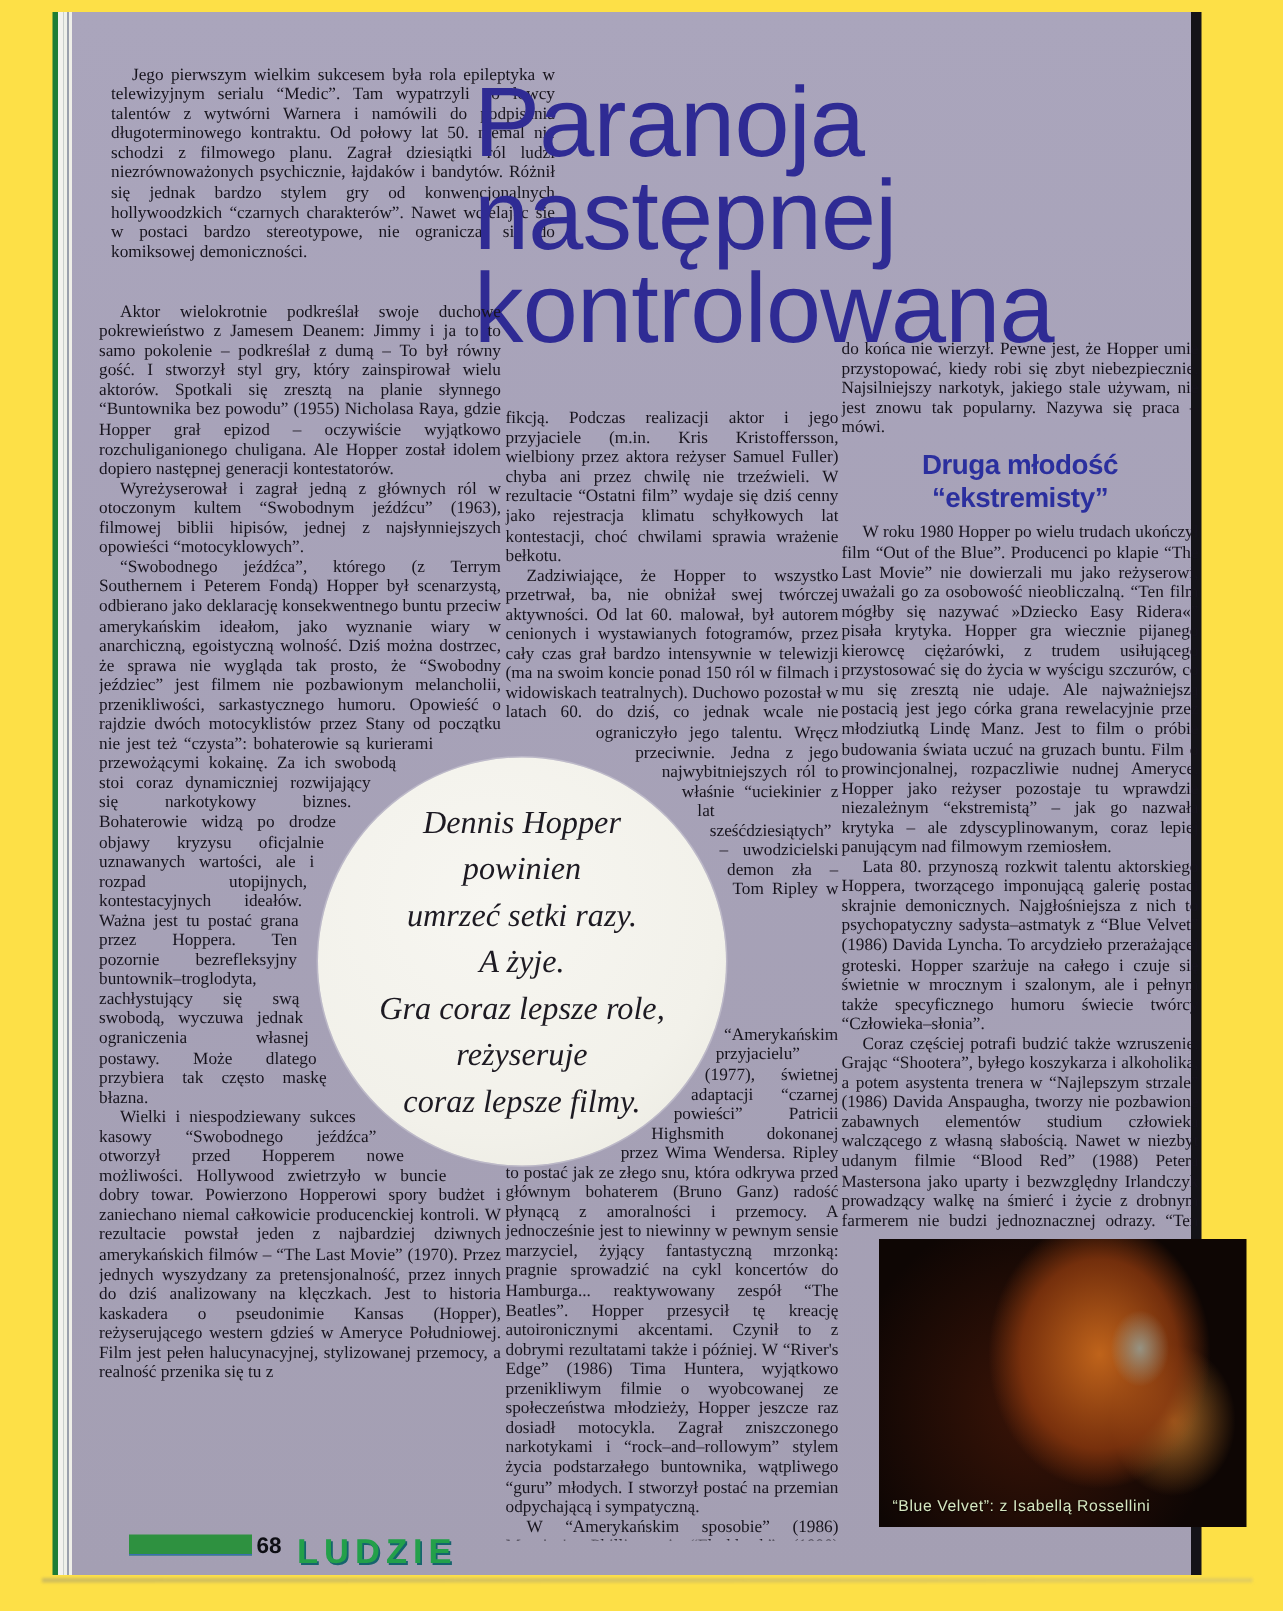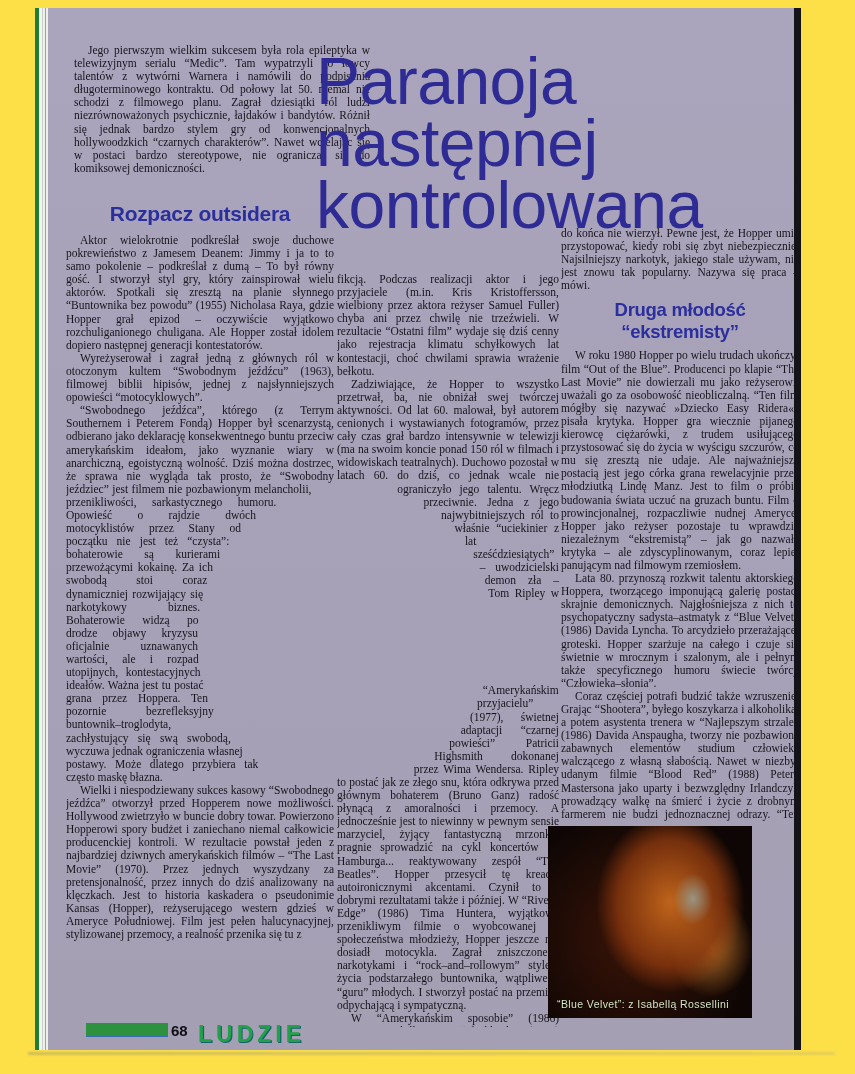--- a/index.html
+++ b/index.html
@@ -62,21 +62,21 @@
   
   .pull-quote{
     position:absolute;left:164px;top:497px;width:272px;height:272px;border-radius:50%;
     background:radial-gradient(circle at 42% 35%,#f7f6f1 0%,var(--quote_bg) 65%,#e9e8df 100%);
     display:flex;align-items:center;justify-content:center;z-index:5;
     box-shadow:0 0 0 1px rgba(255,255,255,.25);
   }
   .pq-inner{width:100%;text-align:center;font-style:italic;
     font-size:21.5px;line-height:31px;color:#1d1a22;}
   
-  .photo{position:absolute;left:500px;top:818px;width:204px;height:192px;z-index:4;}
+  .photo{position:absolute;left:538px;top:818px;width:245px;height:192px;z-index:4;}
   .photo-art{
     position:absolute;inset:0;
     background:
       radial-gradient(26px 34px at 71% 38%, rgba(150,160,150,.85), rgba(70,70,70,0) 75%),
       radial-gradient(95px 115px at 60% 40%, rgba(199,104,28,.95), rgba(138,56,14,.8) 55%, rgba(60,20,8,0) 78%),
       radial-gradient(58px 70px at 80% 63%, rgba(186,116,40,.9), rgba(100,40,10,0) 72%),
       radial-gradient(150px 160px at 42% 58%, rgba(96,32,10,.55), rgba(22,9,4,0) 82%),
       #0e0604;
   }
   .photo-caption{
@@ -107,21 +107,20 @@
 
     <div class="title">
 
     <div class="title-line">Paranoja</div>
         <div class="title-line">następnej</div>
         <div class="title-line">kontrolowana</div>
       </div>
 
     <div class="col col1">
       <span class="spacer-r"></span>
-      <h2 class="h1">Rozpacz outsidera</h2>
       <div class="plist">
 
       <p>Aktor wielokrotnie podkreślał swoje duchowe pokrewieństwo z Jamesem Deanem: Jimmy i ja to to samo pokolenie – podkreślał z dumą – To był równy gość. I stworzył styl gry, który zainspirował wielu aktorów. Spotkali się zresztą na planie słynnego “Buntownika bez powodu” (1955) Nicholasa Raya, gdzie Hopper grał epizod – oczywiście wyjątkowo rozchuliganionego chuligana. Ale Hopper został idolem dopiero następnej generacji kontestatorów.</p>
           <p>Wyreżyserował i zagrał jedną z głównych ról w otoczonym kultem “Swobodnym jeźdźcu” (1963), filmowej biblii hipisów, jednej z najsłynniejszych opowieści “motocyklowych”.</p>
           <p>“Swobodnego jeźdźca”, którego (z Terrym Southernem i Peterem Fondą) Hopper był scenarzystą, odbierano jako deklarację konsekwentnego buntu przeciw amerykańskim ideałom, jako wyznanie wiary w anarchiczną, egoistyczną wolność. Dziś można dostrzec, że sprawa nie wygląda tak prosto, że “Swobodny jeździec” jest filmem nie pozbawionym melancholii, przenikliwości, sarkastycznego humoru. Opowieść o rajdzie dwóch motocyklistów przez Stany od początku nie jest też “czysta”: bohaterowie są kurierami przewożącymi kokainę. Za ich swobodą stoi coraz dynamiczniej rozwijający się narkotykowy biznes. Bohaterowie widzą po drodze objawy kryzysu oficjalnie uznawanych wartości, ale i rozpad utopijnych, kontestacyjnych ideałów. Ważna jest tu postać grana przez Hoppera. Ten pozornie bezrefleksyjny buntownik–troglodyta, zachłystujący się swą swobodą, wyczuwa jednak ograniczenia własnej postawy. Może dlatego przybiera tak często maskę błazna.</p>
           <p>Wielki i niespodziewany sukces kasowy “Swobodnego jeźdźca” otworzył przed Hopperem nowe możliwości. Hollywood zwietrzyło w buncie dobry towar. Powierzono Hopperowi spory budżet i zaniechano niemal całkowicie producenckiej kontroli. W rezultacie powstał jeden z najbardziej dziwnych amerykańskich filmów – “The Last Movie” (1970). Przez jednych wyszydzany za pretensjonalność, przez innych do dziś analizowany na klęczkach. Jest to historia kaskadera o pseudonimie Kansas (Hopper), reżyserującego western gdzieś w Ameryce Południowej. Film jest pełen halucynacyjnej, stylizowanej przemocy, a realność przenika się tu z</p>
         </div>
     </div>
 
     <div class="col col2">
@@ -138,20 +137,32 @@
       <p class="frag">do końca nie wierzył. Pewne jest, że Hopper umie przystopować, kiedy robi się zbyt niebezpiecznie. Najsilniejszy narkotyk, jakiego stale używam, nie jest znowu tak popularny. Nazywa się praca – mówi.</p>
       <h2 class="h2">Druga młodość “ekstremisty”</h2>
       <div class="plist">
 
       <p>W roku 1980 Hopper po wielu trudach ukończył film “Out of the Blue”. Producenci po klapie “The Last Movie” nie dowierzali mu jako reżyserowi, uważali go za osobowość nieobliczalną. “Ten film mógłby się nazywać »Dziecko Easy Ridera«” pisała krytyka. Hopper gra wiecznie pijanego kierowcę ciężarówki, z trudem usiłującego przystosować się do życia w wyścigu szczurów, co mu się zresztą nie udaje. Ale najważniejszą postacią jest jego córka grana rewelacyjnie przez młodziutką Lindę Manz. Jest to film o próbie budowania świata uczuć na gruzach buntu. Film o prowincjonalnej, rozpaczliwie nudnej Ameryce. Hopper jako reżyser pozostaje tu wprawdzie niezależnym “ekstremistą” – jak go nazwała krytyka – ale zdyscyplinowanym, coraz lepiej panującym nad filmowym rzemiosłem.</p>
           <p>Lata 80. przynoszą rozkwit talentu aktorskiego Hoppera, tworzącego imponującą galerię postaci skrajnie demonicznych. Najgłośniejsza z nich to psychopatyczny sadysta–astmatyk z “Blue Velvet” (1986) Davida Lyncha. To arcydzieło przerażającej groteski. Hopper szarżuje na całego i czuje się świetnie w mrocznym i szalonym, ale i pełnym także specyficznego humoru świecie twórcy “Człowieka–słonia”.</p>
           <p>Coraz częściej potrafi budzić także wzruszenie. Grając “Shootera”, byłego koszykarza i alkoholika, a potem asystenta trenera w “Najlepszym strzale” (1986) Davida Anspaugha, tworzy nie pozbawione zabawnych elementów studium człowieka walczącego z własną słabością. Nawet w niezbyt udanym filmie “Blood Red” (1988) Petera Mastersona jako uparty i bezwzględny Irlandczyk prowadzący walkę na śmierć i życie z drobnym farmerem nie budzi jednoznacznej odrazy. “Ten wspaniały szaleniec ma swoje racje” – myślimy.</p>
         </div>
     </div>
 
+    <div class="pull-quote">
+      <div class="pq-inner">
+
+      <div class="pq-line">Dennis Hopper</div>
+          <div class="pq-line">powinien</div>
+          <div class="pq-line">umrzeć setki razy.</div>
+          <div class="pq-line">A żyje.</div>
+          <div class="pq-line">Gra coraz lepsze role,</div>
+          <div class="pq-line">reżyseruje</div>
+          <div class="pq-line">coraz lepsze filmy.</div>
+        </div>
+    </div>
 
     <figure class="photo">
       <div class="photo-art"></div>
       <figcaption class="photo-caption">“Blue Velvet”: z Isabellą Rossellini</figcaption>
     </figure>
 
     <div class="footer">
       <span class="footer-bar"></span>
       <span class="page-num">68</span>
       <span class="section-label">LUDZIE</span>

